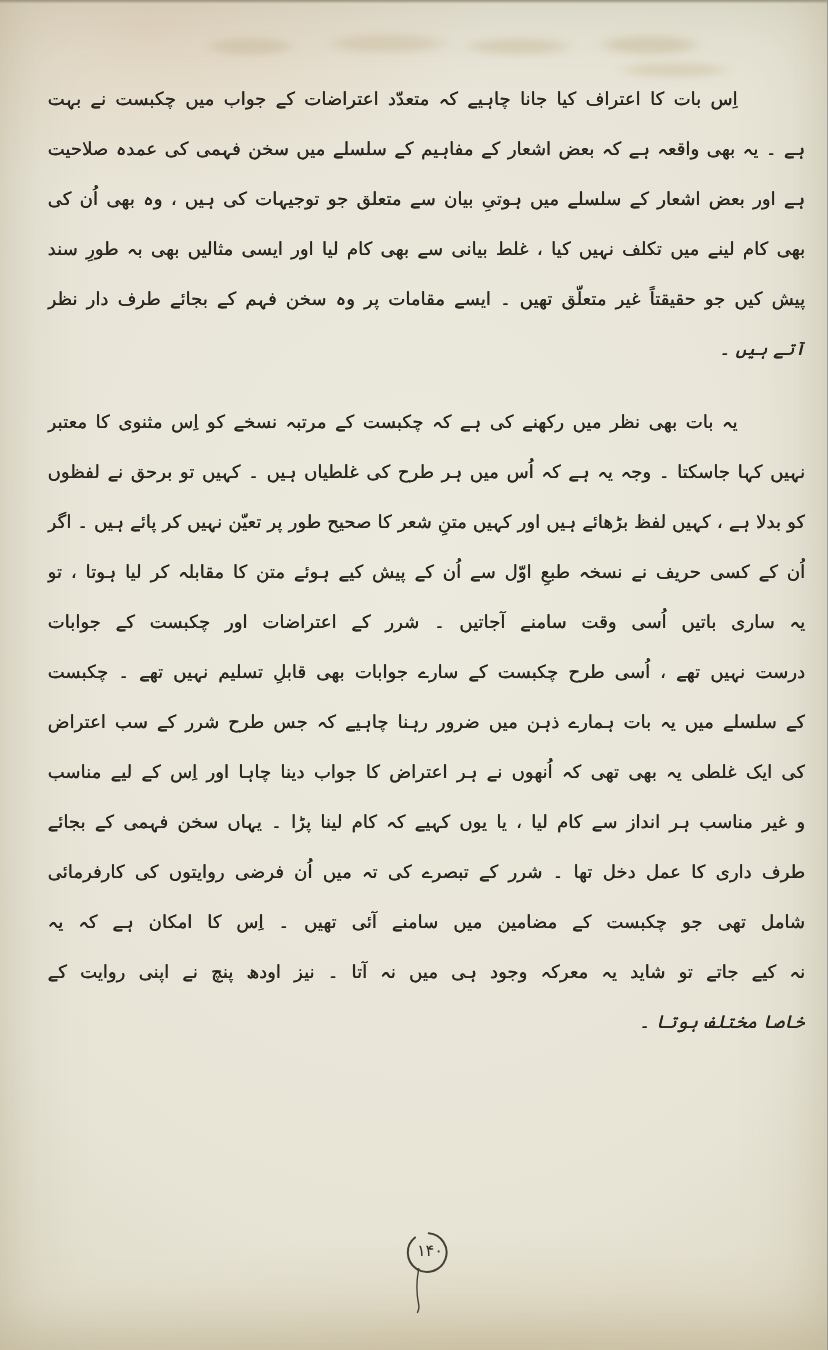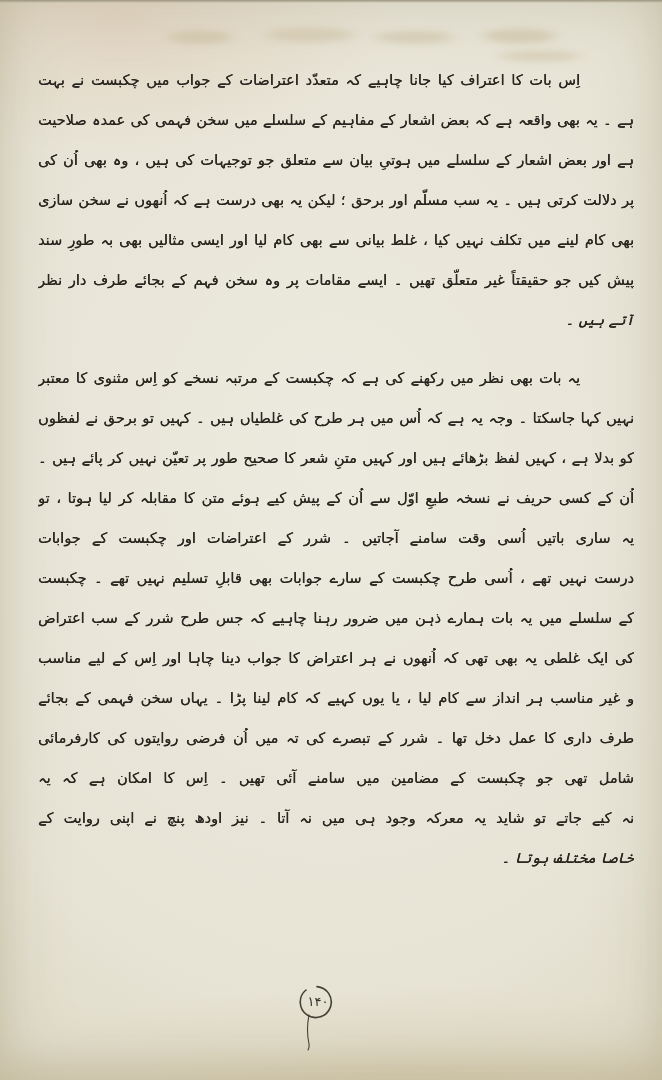--- a/index.html
+++ b/index.html
@@ -49,39 +49,39 @@
       radial-gradient(ellipse 90px 12px at 20% 45%, #dcc79d 50%, transparent 100%),
       radial-gradient(ellipse 60px 15px at 33% 55%, #d9c398 50%, transparent 100%),
       radial-gradient(ellipse 80px 11px at 48% 40%, #dec really 100%),
       radial-gradient(ellipse 80px 11px at 48% 40%, #decb9f 50%, transparent 100%),
       radial-gradient(ellipse 70px 13px at 62% 55%, #d8c296 50%, transparent 100%),
       radial-gradient(ellipse 55px 16px at 78% 45%, #ddc89c 50%, transparent 100%),
       radial-gradient(ellipse 65px 20px at 93% 35%, #d5bd8e 50%, transparent 100%);
   }
   
   .text-block{
-    position:absolute;top:60px;right:28px;left:38px;
+    position:absolute;top:60px;right:18px;left:38px;
     direction:rtl;
     color:#2a2721;
     font-size:14.5px;
     text-shadow:.25px 0 0 currentColor;
   }
   .line{
     height:40px;line-height:40px;
     overflow:hidden;
     text-align:justify;
     text-align-last:justify;
     white-space:normal;
   }
   .line.indent{padding-right:54px;}
   .line.short{text-align-last:right;font-style:italic;}
   .para-2{margin-top:18px;}
   
   .pagenum-wrap{
-    position:absolute;top:982px;left:296px;width:48px;height:78px;
+    position:absolute;top:982px;left:322px;width:48px;height:78px;
     color:#3a362d;
   }
   .pagenum-svg{position:absolute;top:0;left:0;}
   .pagenum{
     position:absolute;top:7px;left:0;width:44px;
     text-align:center;direction:rtl;
     font-size:13px;line-height:26px;color:#33302a;
   }
 </style>
 </head>
@@ -90,21 +90,20 @@
 <div class="canvas">
   <div class="top-edge"></div>
   <div class="ghost ghost-a"></div>
   <div class="ghost ghost-b"></div>
 
   <div class="text-block">
     <div class="para-1">
       <div class="line indent">اِس بات کا اعتراف کیا جانا چاہیے کہ متعدّد اعتراضات کے جواب میں چکبست نے بہت</div>
       <div class="line">ہے ۔ یہ بھی واقعہ ہے کہ بعض اشعار کے مفاہیم کے سلسلے میں سخن فہمی کی عمدہ صلاحیت سامنے آتی</div>
       <div class="line">ہے اور بعض اشعار کے سلسلے میں ہوتیِ بیان سے متعلق جو توجیہات کی ہیں ، وہ بھی اُن کی ذہانت</div>
-      <div class="line">پر دلالت کرتی ہیں ۔ یہ سب مسلّم اور برحق ؛ لیکن یہ بھی درست ہے کہ اُنھوں نے سخن سازی سے</div>
       <div class="line">بھی کام لینے میں تکلف نہیں کیا ، غلط بیانی سے بھی کام لیا اور ایسی مثالیں بھی بہ طورِ سند</div>
       <div class="line">پیش کیں جو حقیقتاً غیر متعلّق تھیں ۔ ایسے مقامات پر وہ سخن فہم کے بجائے طرف دار نظر</div>
       <div class="line short">آتے ہیں ۔</div>
     </div>
     <div class="para-2">
       <div class="line indent">یہ بات بھی نظر میں رکھنے کی ہے کہ چکبست کے مرتبہ نسخے کو اِس مثنوی کا معتبر اڈیشن</div>
       <div class="line">نہیں کہا جاسکتا ۔ وجہ یہ ہے کہ اُس میں ہر طرح کی غلطیاں ہیں ۔ کہیں تو برحق نے لفظوں</div>
       <div class="line">کو بدلا ہے ، کہیں لفظ بڑھائے ہیں اور کہیں متنِ شعر کا صحیح طور پر تعیّن نہیں کر پائے ہیں ۔ اگر</div>
       <div class="line">اُن کے کسی حریف نے نسخہ طبعِ اوّل سے اُن کے پیش کیے ہوئے متن کا مقابلہ کر لیا ہوتا ، تو</div>
       <div class="line">یہ ساری باتیں اُسی وقت سامنے آجاتیں ۔ شرر کے اعتراضات اور چکبست کے جوابات</div>

